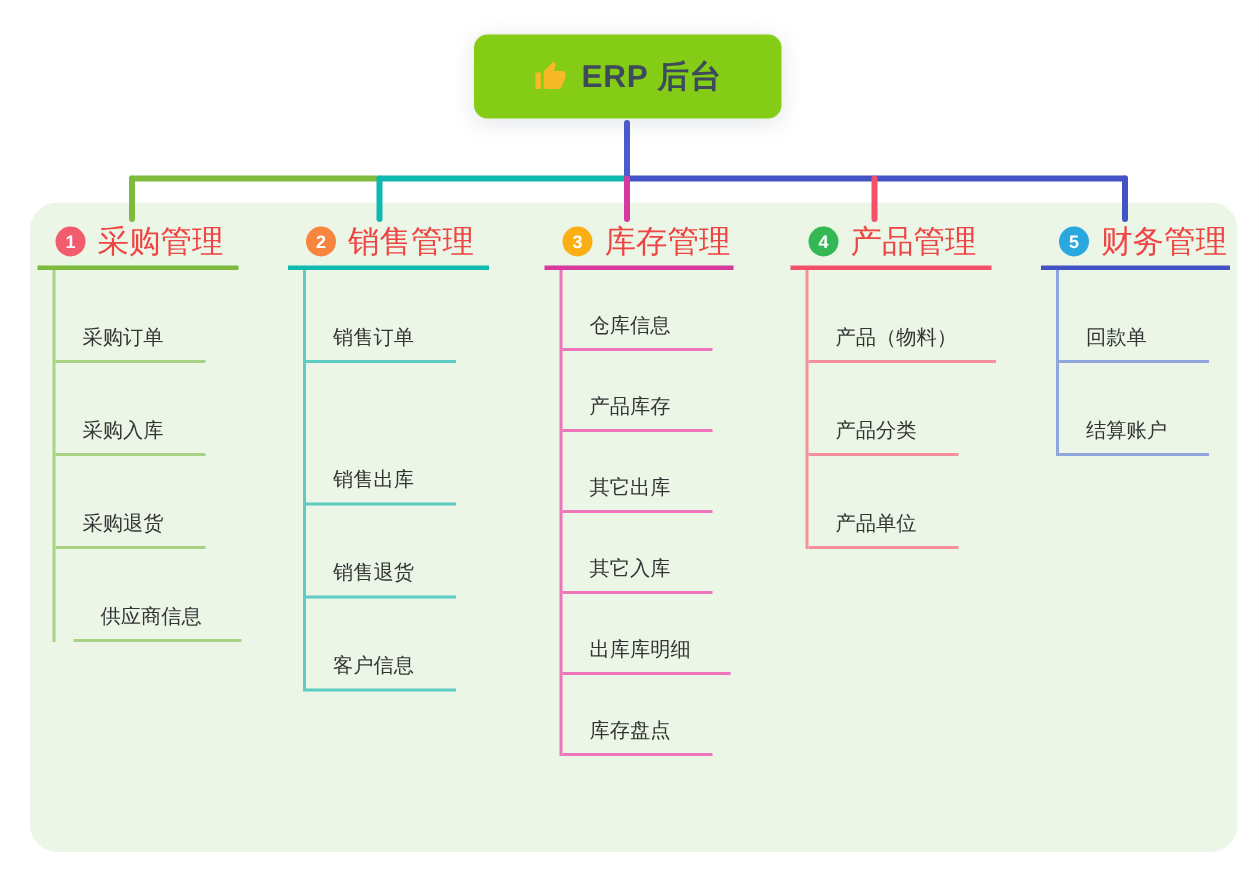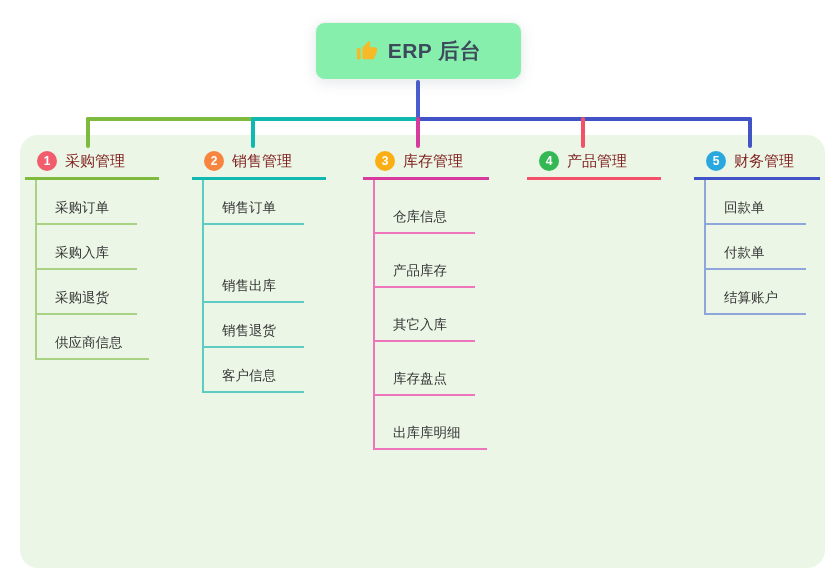--- a/index.html
+++ b/index.html
@@ -4,21 +4,21 @@
 <style>
   html,body{margin:0;padding:0;background:#ffffff;}
   #stage{
     position:relative;width:839px;height:588px;overflow:hidden;
     font-family:"Liberation Sans","DejaVu Sans",sans-serif;
     background:#ffffff;
   }
   
   .root-node{
     position:absolute;left:315px;top:22px;width:207px;height:58px;
-    background:#86efac;border:1px solid #f1f1f1;border-radius:10px;
+    background:#84cc16;border:1px solid #f1f1f1;border-radius:10px;
     box-shadow:0 3px 14px rgba(80,90,110,.14);
     display:flex;align-items:center;justify-content:center;gap:10px;
     box-sizing:border-box;z-index:3;
   }
   .root-title{font-size:21px;font-weight:600;color:#3d4a5c;letter-spacing:.5px;}
   .thumb-icon{width:22px;height:22px;display:block;}
   
   .panel{
     position:absolute;left:20px;top:135px;width:805px;height:433px;
     border-radius:18px;z-index:0;
@@ -39,26 +39,26 @@
     display:flex;align-items:center;gap:8px;
     width:122px;height:26px;padding:0 0 3px 12px;
     border-bottom:3px solid;box-sizing:content-box;
   }
   .b3 .branch-header,.b5 .branch-header{width:114px;}
   .badge{
     width:20px;height:20px;border-radius:50%;flex:0 0 20px;
     color:#fff;font-size:12px;font-weight:bold;
     display:flex;align-items:center;justify-content:center;
   }
-  .branch-title{font-size:15px;font-weight:500;color:#7f1d1d;white-space:nowrap;}
+  .branch-title{font-size:21px;font-weight:500;color:#ef4444;white-space:nowrap;}
   .children{
     margin-left:10px;border-left:2px solid;
   }
   .child{
-    height:45px;display:flex;align-items:flex-end;
+    height:62px;display:flex;align-items:flex-end;
     border-bottom:2px solid;width:fit-content;
     min-width:100px;box-sizing:border-box;
     padding:0 26px 6px 18px;
   }
   .b3 .child{height:54px;}
   .child-label{font-size:13.5px;color:#333;white-space:nowrap;}
 </style>
 </head>
 <body>
 
@@ -93,21 +93,21 @@
     <div class="children" style="border-color: rgb(169, 210, 133);">
       <div class="child" style="border-color: rgb(169, 210, 133);">
           <span class="child-label">采购订单</span>
         </div>
       <div class="child" style="border-color: rgb(169, 210, 133);">
           <span class="child-label">采购入库</span>
         </div>
       <div class="child" style="border-color: rgb(169, 210, 133);">
           <span class="child-label">采购退货</span>
         </div>
-      <div class="child" style="border-color: rgb(169, 210, 133);">
+      <div class="child" style="border-color: rgb(169, 210, 133); margin-left: 12px;">
           <span class="child-label">供应商信息</span>
         </div>
     </div>
   </div>
 
   <div class="branch b2">
     <div class="branch-header" style="border-color: rgb(16, 185, 175);">
       <span class="badge" style="background-color: rgb(248, 133, 63);">2</span>
       <span class="branch-title">销售管理</span>
     </div>
@@ -132,50 +132,61 @@
       <span class="badge" style="background-color: rgb(251, 175, 20);">3</span>
       <span class="branch-title">库存管理</span>
     </div>
     <div class="children" style="border-color: rgb(238, 116, 188);">
       <div class="child" style="border-color: rgb(238, 116, 188);">
           <span class="child-label">仓库信息</span>
         </div>
       <div class="child" style="border-color: rgb(238, 116, 188);">
           <span class="child-label">产品库存</span>
         </div>
+      <div class="child" style="border-color: rgb(238, 116, 188);">
+          <span class="child-label">其它出库</span>
+        </div>
       <div class="child" style="border-color: rgb(238, 116, 188); align-items: flex-end;">
           <span class="child-label">其它入库</span>
         </div>
       <div class="child" style="border-color: rgb(238, 116, 188);">
-          <span class="child-label">库存盘点</span>
+          <span class="child-label">出库库明细</span>
         </div>
       <div class="child" style="border-color: rgb(238, 116, 188);">
-          <span class="child-label">出库库明细</span>
+          <span class="child-label">库存盘点</span>
         </div>
     </div>
   </div>
 
   <div class="branch b4">
     <div class="branch-header" style="border-color: rgb(244, 80, 106);">
       <span class="badge" style="background-color: rgb(51, 184, 84);">4</span>
       <span class="branch-title">产品管理</span>
+    </div>
+    <div class="children" style="border-color: rgb(248, 144, 156);">
+      <div class="child" style="border-color: rgb(248, 144, 156);">
+          <span class="child-label">产品（物料）</span>
+        </div>
+      <div class="child" style="border-color: rgb(248, 144, 156);">
+          <span class="child-label">产品分类</span>
+        </div>
+      <div class="child" style="border-color: rgb(248, 144, 156);">
+          <span class="child-label">产品单位</span>
+        </div>
     </div>
   </div>
 
   <div class="branch b5">
     <div class="branch-header" style="border-color: rgb(66, 83, 198);">
       <span class="badge" style="background-color: rgb(41, 168, 224);">5</span>
       <span class="branch-title">财务管理</span>
     </div>
     <div class="children" style="border-color: rgb(142, 166, 220);">
       <div class="child" style="border-color: rgb(142, 166, 220);">
           <span class="child-label">回款单</span>
         </div>
       <div class="child" style="border-color: rgb(142, 166, 220);">
-          <span class="child-label">付款单</span>
-        </div>
-      <div class="child" style="border-color: rgb(142, 166, 220);">
           <span class="child-label">结算账户</span>
         </div>
     </div>
   </div>
 
 </div>
 
 </body></html>

